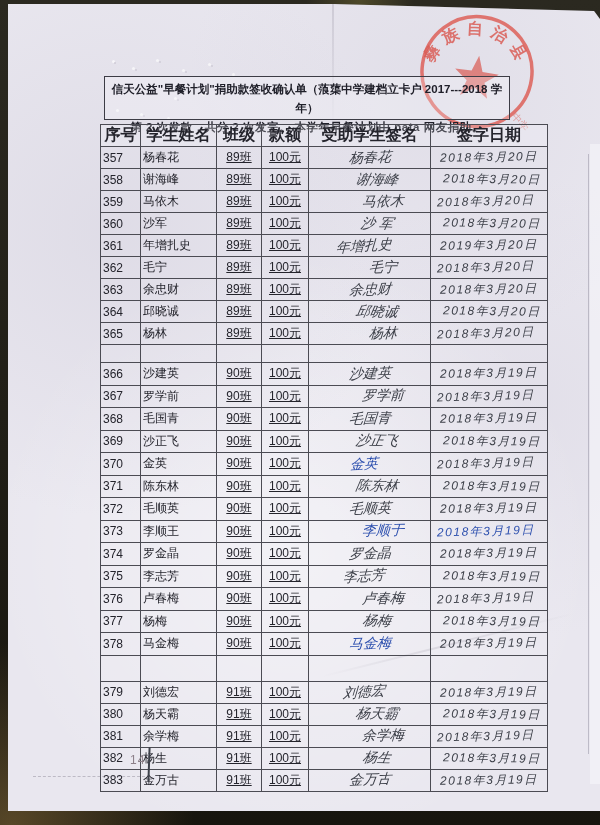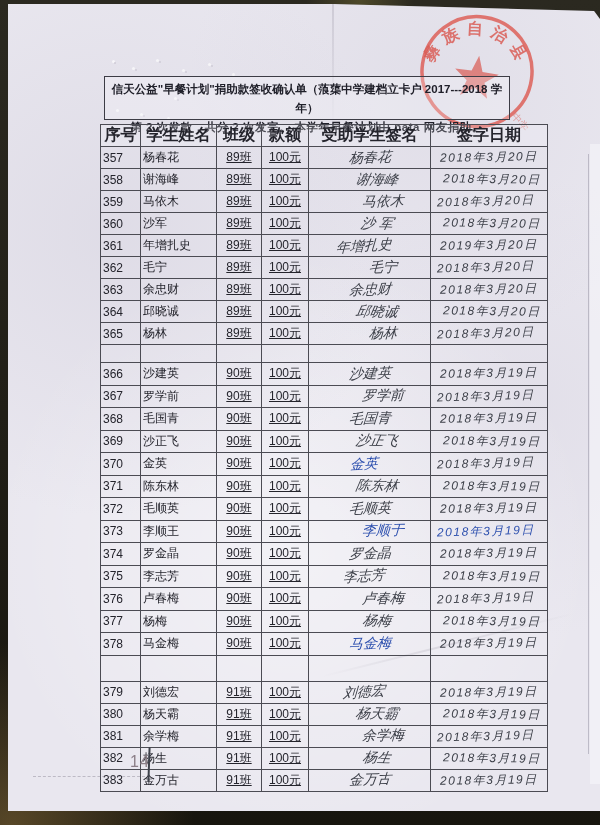--- a/index.html
+++ b/index.html
@@ -66,21 +66,21 @@
   .hw{display:inline-block;font-style:italic;color:#3d4049;}
   .sig{font-size:14px;transform:rotate(-2deg) skewX(-6deg);}
   .dt{font-size:12px;letter-spacing:1.5px;transform:rotate(-1deg);}
   tr:nth-child(2n) .sig{transform:rotate(1.2deg) skewX(-9deg) translateX(7px);}
   tr:nth-child(3n) .sig{transform:rotate(-1deg) skewX(-4deg) translateX(13px);}
   tr:nth-child(5n) .sig{transform:rotate(-4deg) skewX(-7deg) translateX(-6px);}
   tr:nth-child(2n) .dt{transform:rotate(.8deg) translateX(3px);}
   tr:nth-child(3n) .dt{transform:rotate(-1.6deg) translateX(-3px);}
   .ink-blue{color:#2c4fae !important;}
   
-  .pagenum{position:absolute;left:122px;top:749px;font-size:16px;color:#8d8089;letter-spacing:1px;}
+  .pagenum{position:absolute;left:122px;top:749px;font-size:12px;color:#8d8089;letter-spacing:1px;}
   .pen-stroke{position:absolute;left:140px;top:743px;width:2px;height:35px;background:#3e414b;
     transform:rotate(2deg);border-radius:1px;}
   .dotline{position:absolute;left:25px;top:772px;width:112px;border-top:1px dashed rgba(110,104,120,.35);}
 </style>
 </head>
 <body>
 
 <div class="stage">
   <div class="paper">
     <div class="crease-v"></div>

